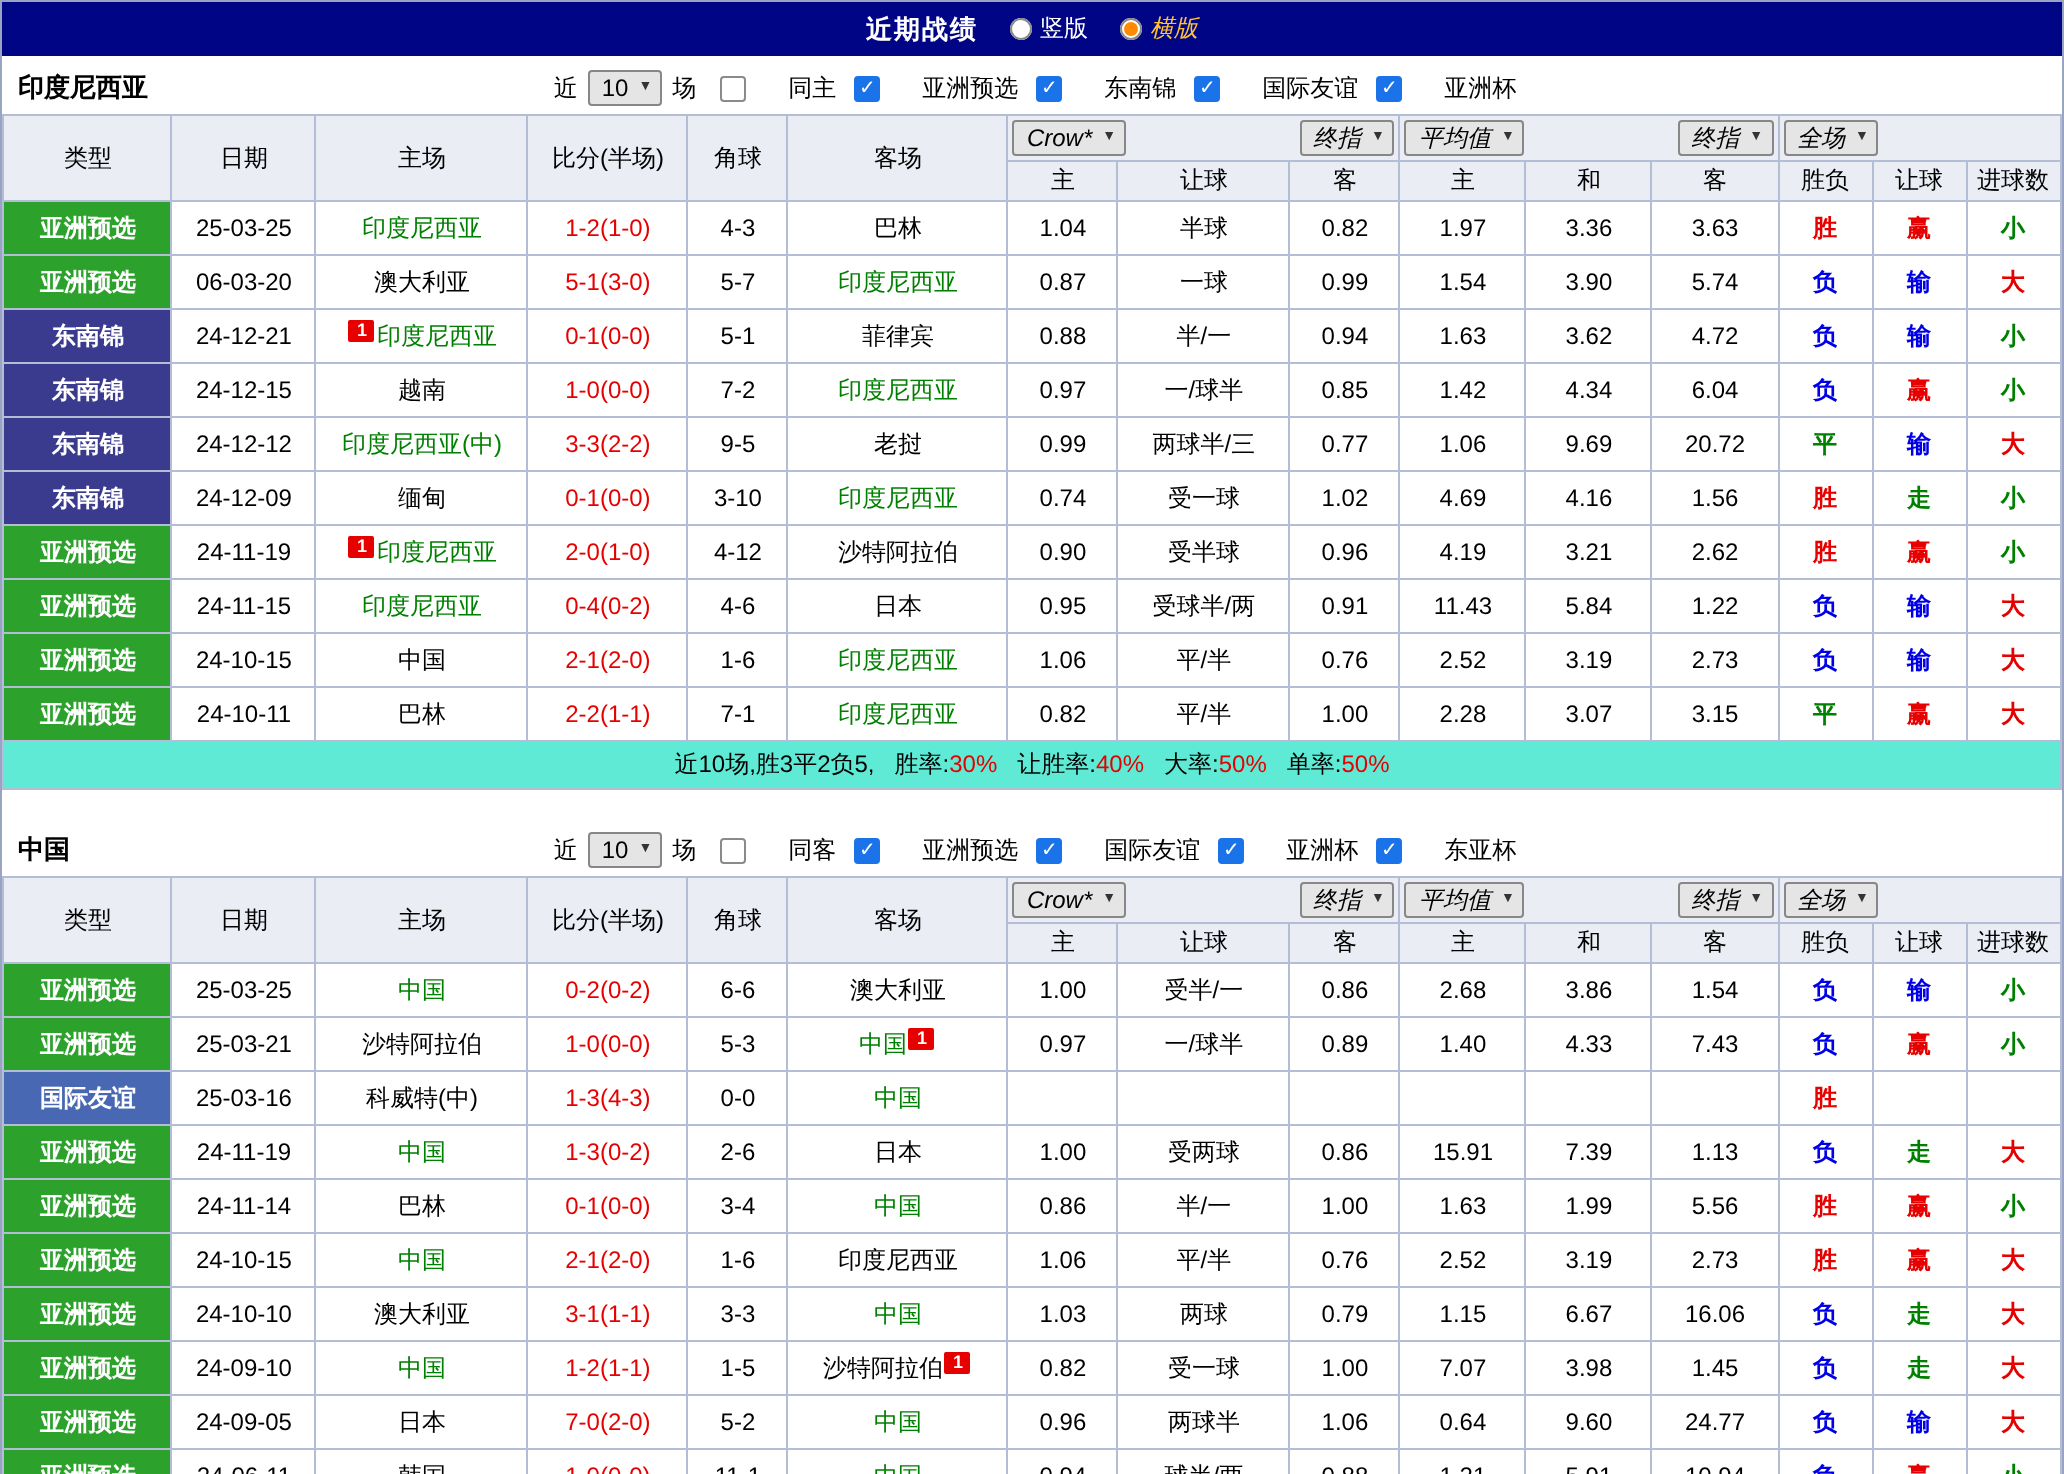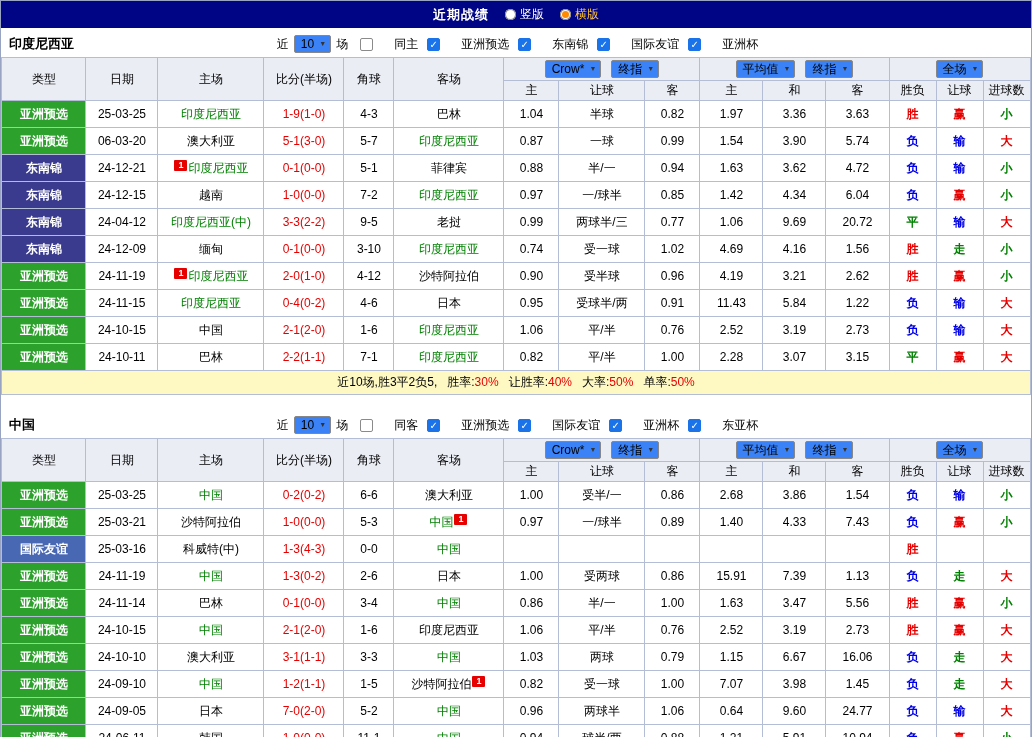--- a/index.html
+++ b/index.html
@@ -4,54 +4,54 @@
 <style>
   html,body{margin:0;padding:0;background:#fff;}
   body{width:1032px;font-family:"Liberation Sans","DejaVu Sans",sans-serif;font-size:12px;color:#000;}
   .page{width:1032px;box-sizing:border-box;border:1px solid #98a4c2;background:#fff;}
   
   .titlebar{height:27px;background:#000585;display:flex;align-items:center;justify-content:center;gap:16px;}
   .titlebar .title{color:#ffffff;font-weight:bold;font-size:13px;letter-spacing:1px;}
   .radio-opt{display:inline-flex;align-items:center;gap:4px;color:#fff;cursor:pointer;text-align:right;}
   .radio{width:11px;height:11px;border-radius:50%;background:#fff;box-shadow:inset 0 0 0 1px #8a8a8a;position:relative;display:inline-block;}
   .radio.on::after{content:"";position:absolute;left:2px;top:2px;right:2px;bottom:2px;border-radius:50%;background:#ff8a00;}
-  .radio-opt.selected{color:#ffc233;}
+  .radio-opt.selected{color:#ffc233;font-style:italic;}
   
   .section{padding-top:3px;}
   .section + .section{margin-top:14px;}
   .filter-row{position:relative;height:26px;display:flex;align-items:center;justify-content:center;}
   .team-name{position:absolute;left:8px;font-weight:bold;font-size:13px;}
   .filters{display:flex;align-items:center;}
   .flbl{margin:0 3px;}
-  .sel{display:inline-flex;align-items:center;border:1px solid #878787;background:#3b82f6;border-radius:2px;padding:1px 4px 1px 6px;line-height:14px;cursor:pointer;margin:0 2px;}
+  .sel{display:inline-flex;align-items:center;border:1px solid #878787;background:#e5e5e5;border-radius:2px;padding:1px 4px 1px 6px;line-height:14px;cursor:pointer;margin:0 2px;}
   .sel .arr{font-size:7px;margin-left:5px;color:#333;}
   .cbw{display:inline-flex;align-items:center;margin-left:9px;cursor:pointer;}
   .cb{width:13px;height:13px;border-radius:2px;display:inline-flex;align-items:center;justify-content:center;font-size:10px;box-sizing:border-box;}
   .cb.on{background:#1a73e8;border:1px solid #1a73e8;color:#fff;}
   .cb.off{background:#fff;border:1px solid #8a8a8a;}
   .cb-label{margin-left:21px;}
   
   table.sec-table{border-collapse:collapse;table-layout:fixed;width:1028px;margin:0 auto;}
   .sec-table th,.sec-table td{border:1px solid #b3bdd6;text-align:center;padding:0;overflow:hidden;white-space:nowrap;}
   .sec-table thead th{background:#ebedf5;font-weight:normal;height:22px;}
   .sec-table tr.subrow th{height:19px;}
-  .selwrap{display:flex;justify-content:center;align-items:center;gap:6px;}
+  .selwrap{display:flex;justify-content:space-between;align-items:center;gap:6px;font-style:italic;}
   .sec-table tbody td{height:26px;background:#fff;}
   td.league{color:#fff;font-weight:bold;}
   td.league.green{background:#2ca12c;}
   td.league.navy{background:#3a3a8e;}
   td.league.blue{background:#4968b4;}
   .team-green{color:#008000;}
   td.score{color:#e60000;}
   td.res{font-weight:bold;}
   .c-red{color:#e60000;}
   .c-blue{color:#0000e6;}
   .c-green{color:#008000;}
   .badge{display:inline-block;min-width:11px;height:11px;line-height:11px;background:#e60000;color:#fff;font-size:9px;font-weight:bold;vertical-align:4px;text-align:center;border-radius:1px;padding:0 1px;margin:0 1px;}
-  .sec-table tfoot td{height:23px;background:#fef9c3;}
+  .sec-table tfoot td{height:23px;background:#5eead4;}
   .sum-prefix{color:#000;}
   .sum-label{margin-left:10px;color:#000;}
   .sum-val{color:#e60000;}
 </style>
 </head>
 <body>
 
 <div class="page">
   <div class="titlebar">
     <span class="title">近期战绩</span>
@@ -166,21 +166,21 @@
               <th class="hsub">胜负</th>
               <th class="hsub">让球</th>
               <th class="hsub">进球数</th>
             </tr>
           </thead>
           <tbody>
             <tr>
               <td class="league green">亚洲预选</td>
               <td class="date">25-03-25</td>
               <td class="teamcell"><span class="team-green">印度尼西亚</span></td>
-              <td class="score">1-9(1-0)</td>
+              <td class="score">1-2(1-0)</td>
               <td class="corners">4-3</td>
               <td class="teamcell"><span>巴林</span></td>
               <td class="odds">1.04</td>
               <td class="odds">半球</td>
               <td class="odds">0.82</td>
               <td class="odds">1.97</td>
               <td class="odds">3.36</td>
               <td class="odds">3.63</td>
               <td class="res c-red">胜</td>
               <td class="res c-red">赢</td>
@@ -232,21 +232,21 @@
               <td class="odds">0.85</td>
               <td class="odds">1.42</td>
               <td class="odds">4.34</td>
               <td class="odds">6.04</td>
               <td class="res c-blue">负</td>
               <td class="res c-red">赢</td>
               <td class="res c-green">小</td>
             </tr>
             <tr>
               <td class="league navy">东南锦</td>
-              <td class="date">24-04-12</td>
+              <td class="date">24-12-12</td>
               <td class="teamcell"><span class="team-green">印度尼西亚(中)</span></td>
               <td class="score">3-3(2-2)</td>
               <td class="corners">9-5</td>
               <td class="teamcell"><span>老挝</span></td>
               <td class="odds">0.99</td>
               <td class="odds">两球半/三</td>
               <td class="odds">0.77</td>
               <td class="odds">1.06</td>
               <td class="odds">9.69</td>
               <td class="odds">20.72</td>
@@ -523,21 +523,21 @@
               <td class="league green">亚洲预选</td>
               <td class="date">24-11-14</td>
               <td class="teamcell"><span>巴林</span></td>
               <td class="score">0-1(0-0)</td>
               <td class="corners">3-4</td>
               <td class="teamcell"><span class="team-green">中国</span></td>
               <td class="odds">0.86</td>
               <td class="odds">半/一</td>
               <td class="odds">1.00</td>
               <td class="odds">1.63</td>
-              <td class="odds">3.47</td>
+              <td class="odds">1.99</td>
               <td class="odds">5.56</td>
               <td class="res c-red">胜</td>
               <td class="res c-red">赢</td>
               <td class="res c-green">小</td>
             </tr>
             <tr>
               <td class="league green">亚洲预选</td>
               <td class="date">24-10-15</td>
               <td class="teamcell"><span class="team-green">中国</span></td>
               <td class="score">2-1(2-0)</td>

